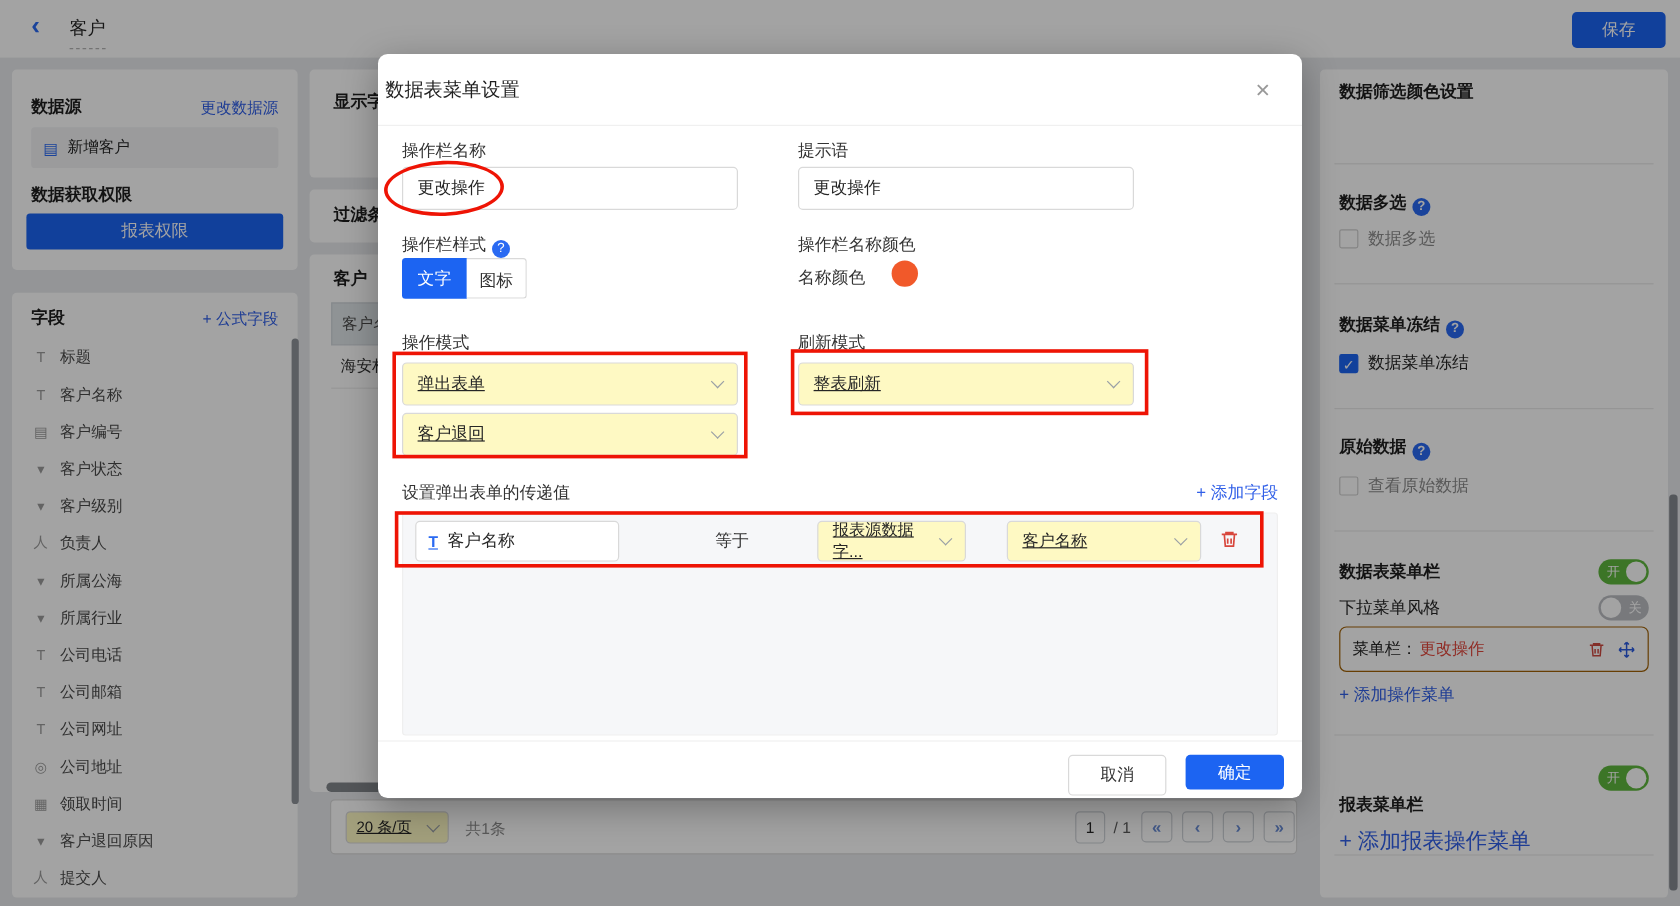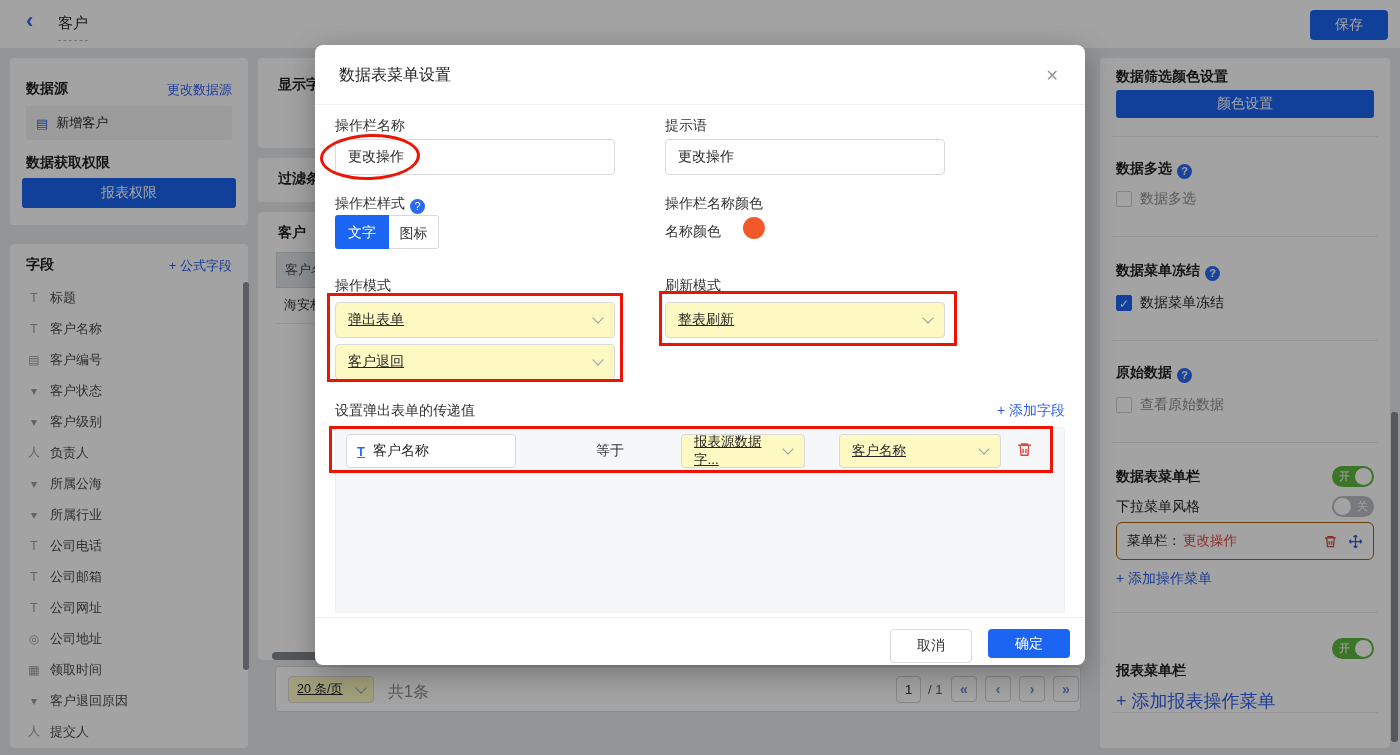--- a/index.html
+++ b/index.html
@@ -135,32 +135,31 @@
   <div style="position:absolute;left:18px;top:40px;width:786px;height:36px;background:#e0e6e9;border:1px solid #cfd6da;font-size:13px;color:#4a4a4a;line-height:34px;padding:0 8px;overflow:hidden;">客户名</div>
   <div style="position:absolute;left:18px;top:76px;width:786px;height:36px;background:#fff;border-bottom:1px solid #ebebeb;font-size:13px;color:#333;line-height:34px;padding:0 8px;overflow:hidden;">海安材</div>
 </div>
 <div class="scroll-thumb" style="left:272px;top:652px;width:108px;height:8px;background:#82878c;"></div>
 
 <div style="position:absolute;left:275px;top:666px;width:806px;height:46px;background:#fff;border:1px solid #d9d9d9;border-radius:4px;">
   <div class="select" style="left:12px;top:9px;width:86px;height:27px;font-size:12.5px;padding:0 8px;">
     <span>20 条/页</span>
       <span class="chev"></span>
   </div>
-  <span class="muted" style="position:absolute;left:112px;top:15px;font-size:16px;">共1条</span>
+  <span class="muted" style="position:absolute;left:112px;top:15px;font-size:13px;">共1条</span>
   <div style="position:absolute;left:620px;top:9px;width:25px;height:27px;border:1px solid #cfd3d8;border-radius:4px;text-align:center;line-height:25px;font-size:13px;">1</div>
   <span style="position:absolute;left:652px;top:15px;font-size:13px;color:#595959;">/ 1</span>
   <div class="pg-btn" style="left:675px;top:9px;">«</div>
   <div class="pg-btn" style="left:709px;top:9px;">‹</div>
   <div class="pg-btn" style="left:743px;top:9px;">›</div>
   <div class="pg-btn" style="left:777px;top:9px;">»</div>
 </div>
 
 <div class="card" style="left:1100px;top:58px;width:290px;height:690px;">
   <span class="bold" style="position:absolute;left:16px;top:10px;">数据筛选颜色设置</span>
-  <button class="blue-btn" style="position:absolute;left:16px;top:32px;width:258px;height:28px;">颜色设置</button>
   <div class="divider" style="left:12px;top:78px;width:266px;"></div>
 
   <span class="bold" style="position:absolute;left:16px;top:102px;"><span>数据多选</span><span class="help">?</span></span>
   <div class="cb-row" style="left:16px;top:132px;color:#8c8c8c;">
     <span class="checkbox"></span>
     <span>数据多选</span>
   </div>
   <div class="divider" style="left:12px;top:178px;width:266px;"></div>
 
   <span class="bold" style="position:absolute;left:16px;top:204px;"><span>数据菜单冻结</span><span class="help">?</span></span>
@@ -212,21 +211,21 @@
     </div>
   <span class="link" style="position:absolute;left:16px;top:631px;font-size:18px;">+ 添加报表操作菜单</span>
   <div class="divider" style="left:12px;top:654px;width:266px;"></div>
 </div>
 
 <div class="mask"></div>
 
 <div style="position:absolute;left:1391px;top:412px;width:7px;height:330px;background:#54575b;border-radius:3px;z-index:60;"></div>
 
 <div class="modal">
-  <span style="position:absolute;left:24px;top:20px;font-size:16px;font-weight:500;color:#1f1f1f;">数据表菜单设置</span>
+  <span style="position:absolute;left:6px;top:20px;font-size:16px;font-weight:500;color:#1f1f1f;">数据表菜单设置</span>
   <span style="position:absolute;right:26px;top:21px;font-size:16px;color:#999;cursor:pointer;">✕</span>
   <div style="position:absolute;left:0;top:59px;width:770px;height:1px;background:#f0f0f0;"></div>
 
   <span class="m-label" style="left:20px;top:72px;">操作栏名称</span>
   <span class="m-label" style="left:350px;top:72px;">提示语</span>
   <input class="input" style="left: 20px; top: 94px; width: 280px; height: 36px;" value="更改操作">
   <input class="input" style="left: 350px; top: 94px; width: 280px; height: 36px;" value="更改操作">
 
   <span class="m-label" style="left:20px;top:150px;"><span>操作栏样式</span><span class="help">?</span></span>
   <span class="m-label" style="left:350px;top:150px;">操作栏名称颜色</span>

